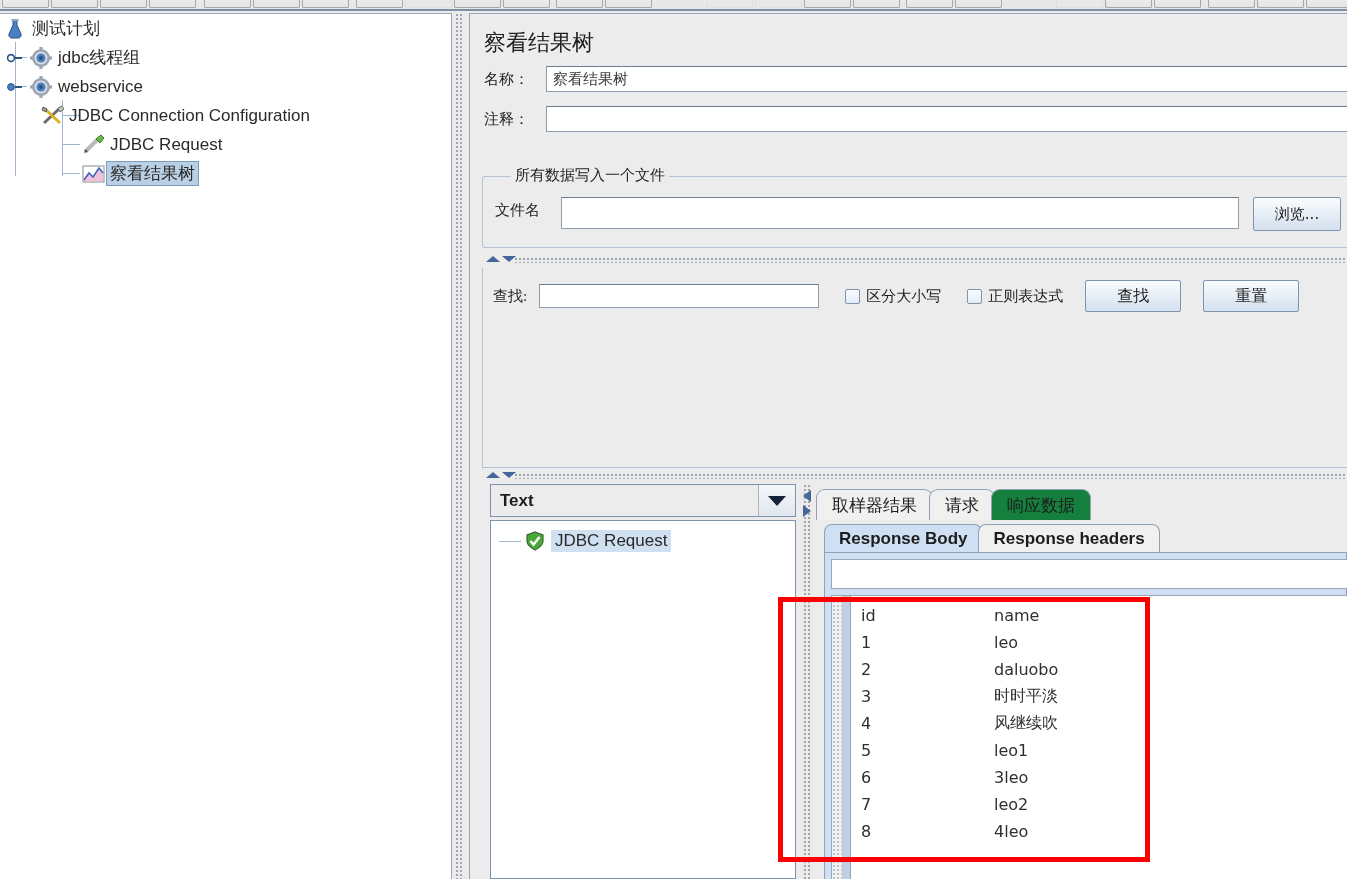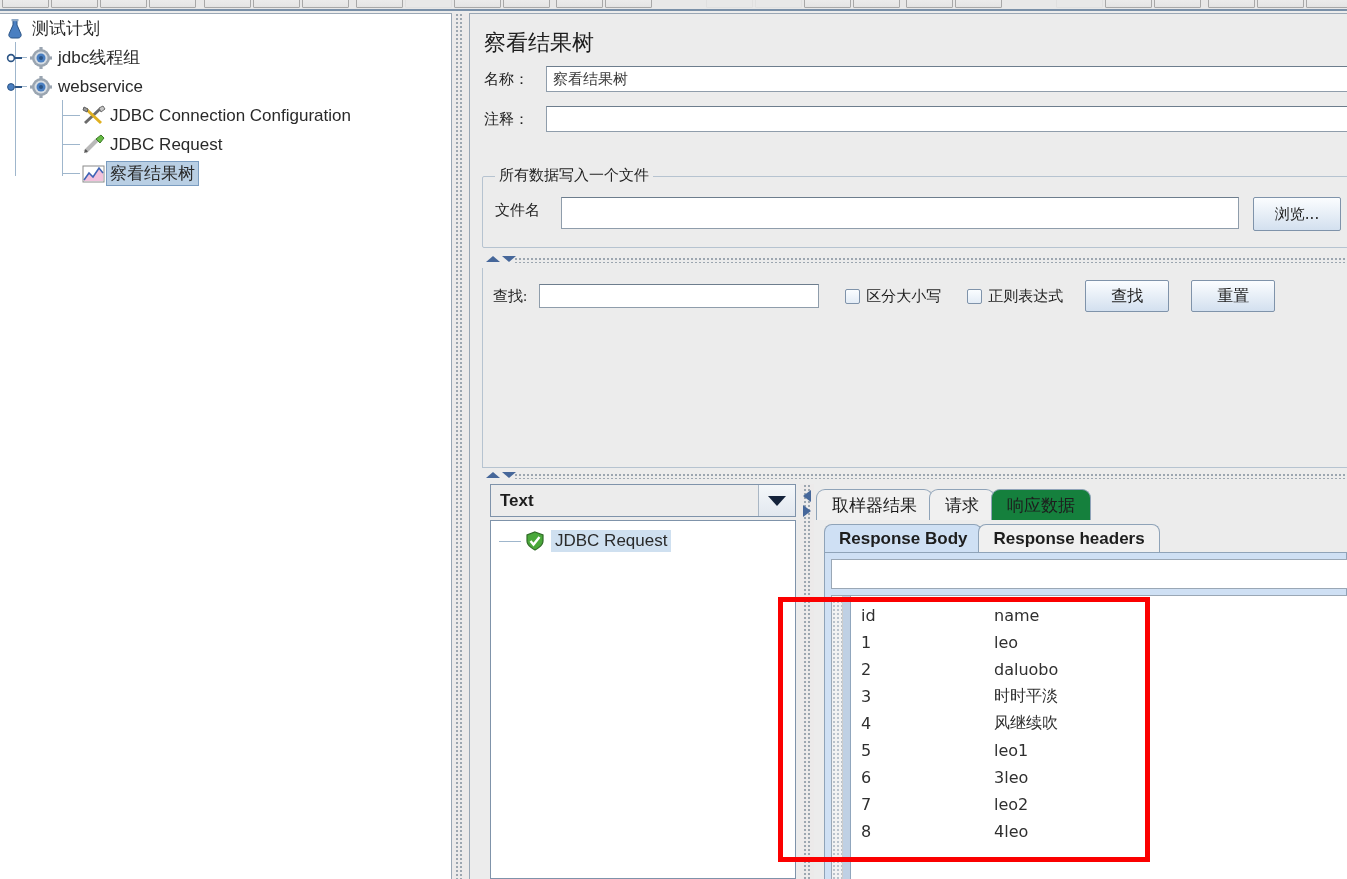--- a/index.html
+++ b/index.html
@@ -111,21 +111,21 @@
   }
 
   
   .groupbox {
     position: absolute; left: 12px; right: -4px; top: 162px; height: 72px;
     border: 1px solid #b6c3d0;
     border-radius: 2px;
     box-sizing: border-box;
   }
   .group-title {
-    position: absolute; left: 12px; top: -11px;
+    position: absolute; left: 28px; top: -11px;
     background: #ececec; padding: 0 4px;
     font-size: 15px; color: #1d1d1d;
     font-family: Liberation Sans, sans-serif;
     text-align: right;
   }
   .file-label {
     position: absolute; left: 12px; top: 24px;
     font-size: 15px; color: #1d1d1d;
     font-family: "DejaVu Sans", sans-serif;
   }
@@ -180,21 +180,21 @@
     border:1px solid #8f9dab; border-top-color:#6d7d8d;
     box-sizing:border-box; outline:none; font-size:14px; padding:1px 5px;
   }
   .chk-wrap { display:flex; align-items:center; margin-left: 26px; }
   .chk {
     width: 15px; height: 15px; background: linear-gradient(#fafdff,#e3ecf6);
     border: 1px solid #7f93aa; border-radius: 2px; box-sizing: border-box;
     margin-right: 6px;
   }
   .chk-lab { font-size: 15px; color:#1d1d1d; font-family:"DejaVu Sans",sans-serif; }
-  .sbtn { width: 84px; height: 32px; margin-left: 22px; font-size:16px; }
+  .sbtn { width: 96px; height: 32px; margin-left: 22px; font-size:16px; }
 
   
   .bottom {
     position: absolute; left: 12px; right: 0; top: 470px; bottom: 0; margin-left: 8px;
   }
 
   
   .res-left {
     position: absolute; left: 0; top: 0; width: 318px; bottom: 0;
     box-sizing: border-box;
@@ -430,21 +430,21 @@
               <rect x="-1.6" y="7.5" width="3.2" height="3.5"></rect>
               <rect x="-11" y="-1.6" width="3.5" height="3.2"></rect>
               <rect x="7.5" y="-1.6" width="3.5" height="3.2"></rect>
             </g>
           </g>
         </svg>
       </span>
       <span class="tree-label">webservice</span>
     </div>
 
-    <div class="tree-row" style="padding-left:80px">
+    <div class="tree-row" style="padding-left:39px">
       <span class="tree-icon">
         <svg width="28" height="24" viewBox="0 0 28 24">
           <line x1="5" y1="19" x2="20" y2="5" stroke="#6b6b6b" stroke-width="3"></line>
           <path d="M19 4 l4 -2 l2 3 l-4 3 z" fill="#c7c7c7" stroke="#6b6b6b"></path>
           <line x1="6" y1="5" x2="21" y2="19" stroke="#e0b020" stroke-width="3"></line>
           <path d="M4 3 l4 2 l-1 3 l-4 -2 z" fill="#9a9a9a" stroke="#5e5e5e"></path>
         </svg>
       </span>
       <span class="tree-label">JDBC Connection Configuration</span>
     </div>

